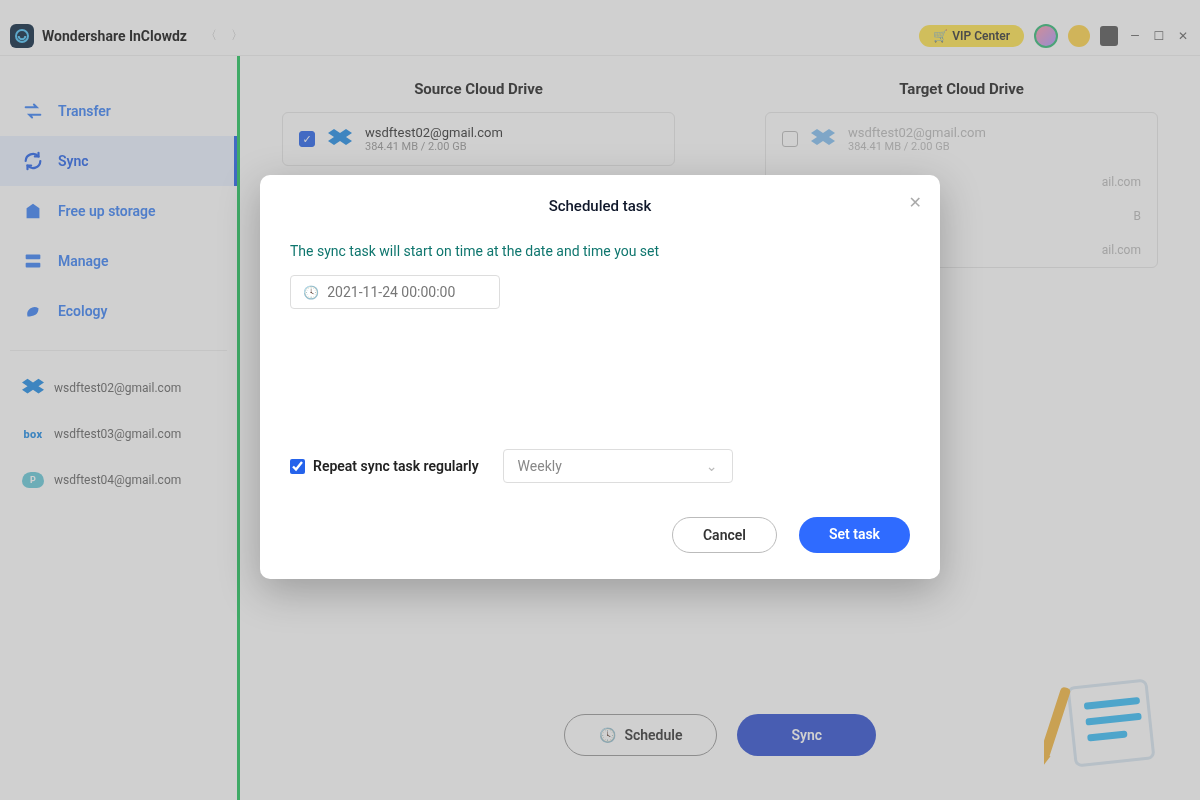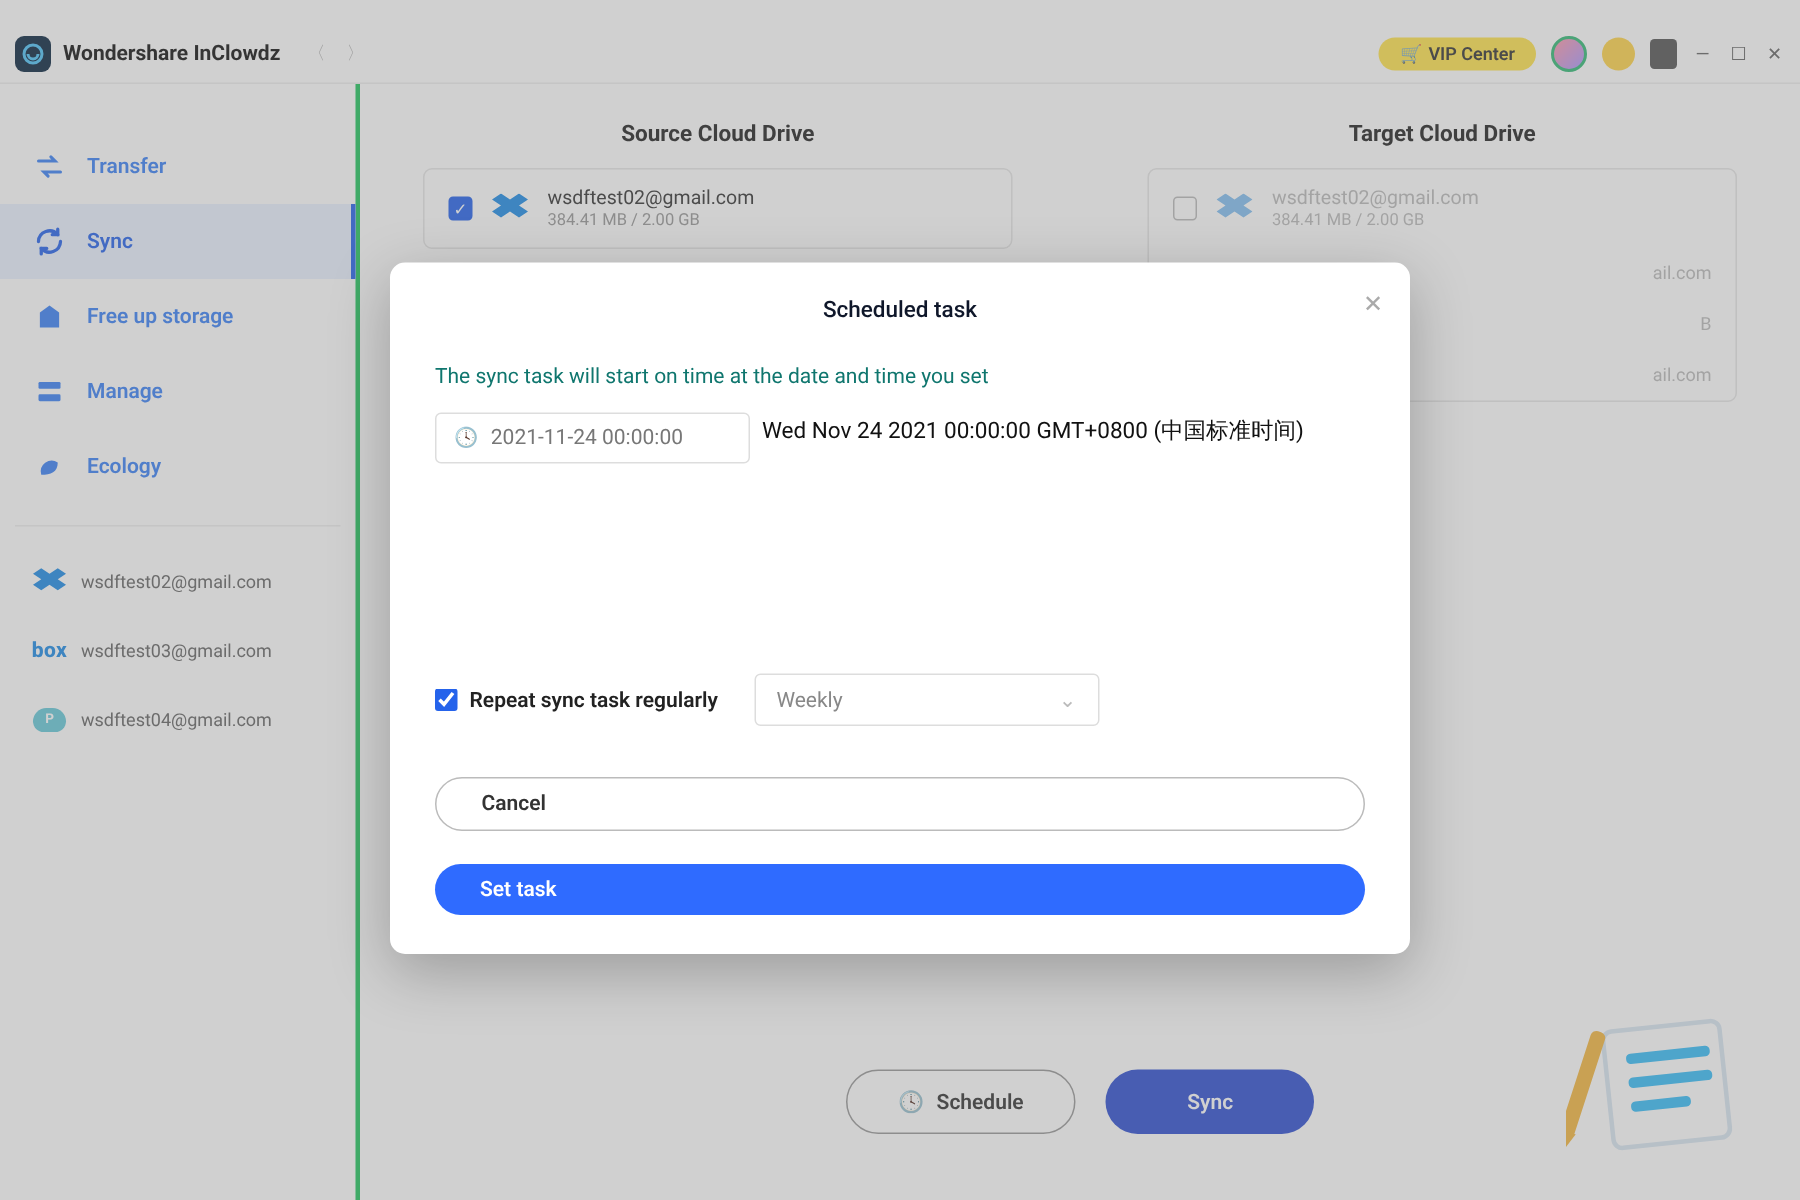--- a/index.html
+++ b/index.html
@@ -49,26 +49,26 @@
 .modal .desc { margin-top:28px; font-size:14px; color:#0f766e; }
 .picker-row { margin-top:16px; display:flex; align-items:flex-start; gap:8px; flex-wrap:wrap; }
 .picker { border:1px solid #ddd; border-radius:4px; padding:8px 12px; display:flex; align-items:center; gap:8px; font-size:14px; color:#777; min-width:210px; cursor:pointer; }
 .picker .clk { color:#bbb; font-size:13px; }
 .dt-echo { font-size:15px; color:#111; line-height:1.7; max-width:390px; }
 .modal-mid { height:140px; }
 .repeat-row { display:flex; align-items:center; gap:14px; }
 .repeat-row label { font-size:14px; font-weight:600; color:#222; display:flex; align-items:center; gap:8px; cursor:pointer; }
 .repeat-row input[type=checkbox] { width:15px; height:15px; accent-color:#2563eb; }
 .ddl { border:1px solid #ddd; border-radius:4px; padding:8px 14px; min-width:230px; display:flex; justify-content:space-between; align-items:center; font-size:14px; color:#888; cursor:pointer; margin-left:10px; }
-.modal-actions { display:flex; justify-content:flex-end; gap:22px; margin-top:34px;flex-direction:column; }
+.modal-actions { display:flex; justify-content:flex-end; gap:22px; margin-top:34px; }
 .mbtn { border-radius:24px; padding:9px 30px; font-size:14px; font-weight:600; cursor:pointer; }
 .mbtn.outline { border:1px solid #bbb; background:#fff; color:#333; }
 .mbtn.primary { border:none; background:#2f6bff; color:#fff; }
 .dropbox-svg { fill:#1f8ce6; }
-.box-word { font-size:14px; font-weight:800; color:#1f8ce6; letter-spacing:.3px; }
+.box-word { font-size:11px; font-weight:800; color:#1f8ce6; letter-spacing:.3px; }
 .pcloud { width:22px; height:16px; background:#67c9d9; border-radius:10px 10px 8px 8px; position:relative; display:flex; align-items:center; justify-content:center; color:#fff; font-size:9px; font-weight:700; }
 </style>
 </head>
 <body>
 
 <div class="titlebar">
   <div class="appicon">
     <svg viewBox="0 0 24 24">
         <circle cx="12" cy="12" r="9" fill="none" stroke="#4fc3f7" stroke-width="3"></circle>
         <path d="M7 12a5 5 0 0 0 10 0" fill="none" stroke="#4fc3f7" stroke-width="3"></path>
@@ -224,21 +224,20 @@
 <div class="overlay">
   <div class="modal">
     <h3>Scheduled task</h3>
     <span class="closex">✕</span>
     <div class="desc">The sync task will start on time at the date and time you set</div>
     <div class="picker-row">
       <div class="picker">
         <span class="clk">🕓</span>
         <span>2021-11-24 00:00:00</span>
       </div>
-      <div class="dt-echo">Wed Nov 24 2021 00:00:00 GMT+0800 (中国标准时间)</div>
     </div>
     <div class="modal-mid"></div>
     <div class="repeat-row">
       <label>
         <input type="checkbox" checked="" style="">
         <span>Repeat sync task regularly</span>
       </label>
       <div class="ddl">
         <span>Weekly</span>
         <span style="color:#bbb">⌄</span>

